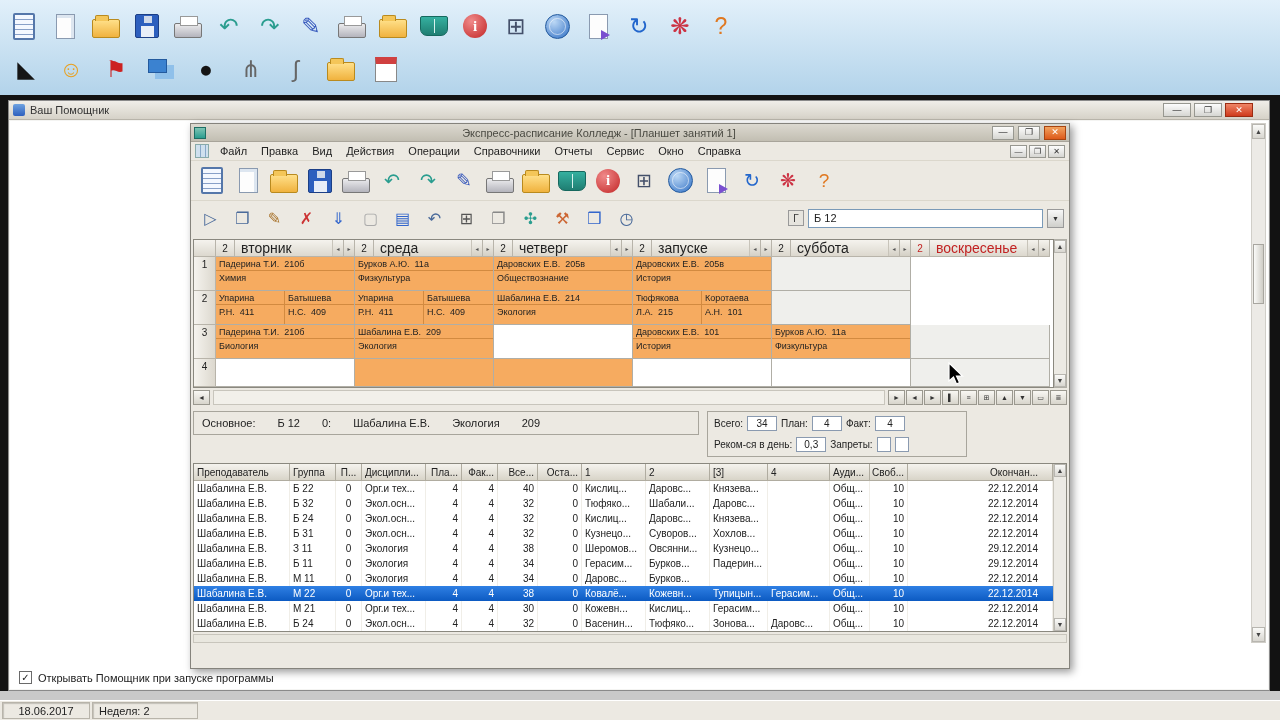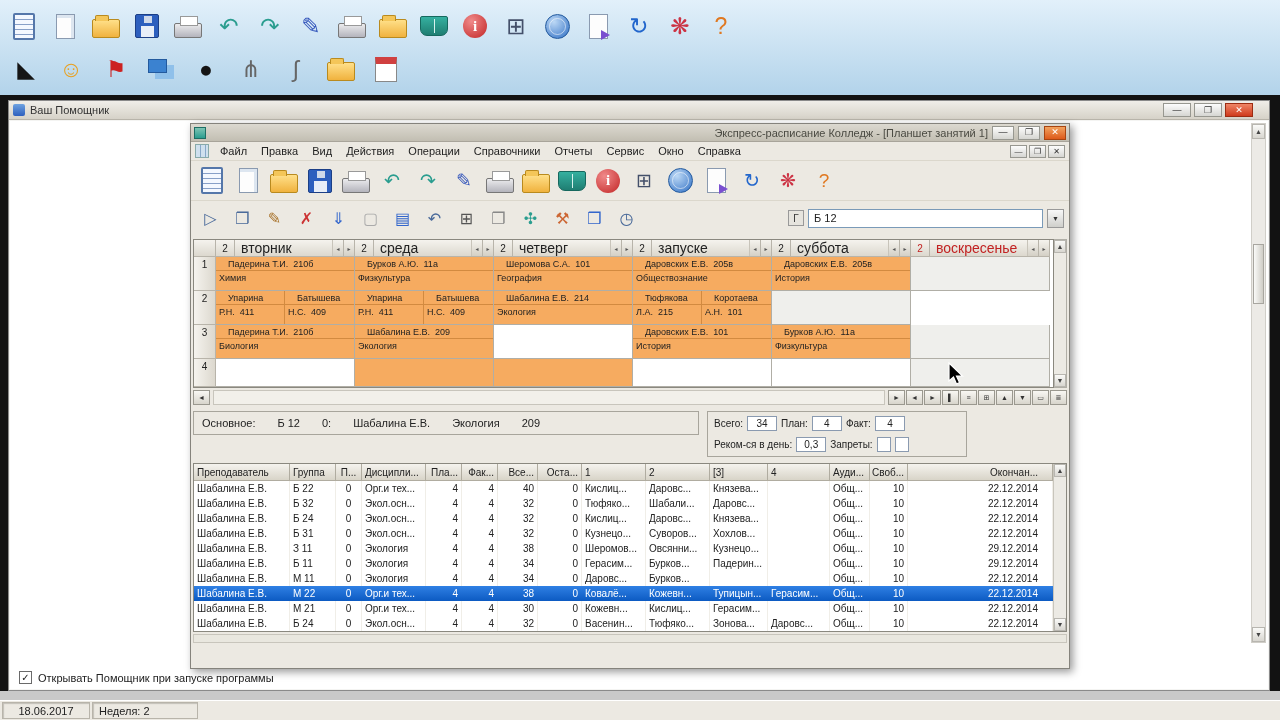--- a/index.html
+++ b/index.html
@@ -54,21 +54,21 @@
   .sarr.down{position:absolute;bottom:0;left:0;right:0}
   .sthumb{position:absolute;top:120px;left:1px;width:11px;height:60px;background:linear-gradient(90deg,#fafaf8,#cfcdc6);border:1px solid #a8a6a0;cursor:grab}
   .chkrow{position:absolute;left:10px;bottom:6px;display:flex;align-items:center;gap:6px}
   .chk{width:13px;height:13px;border:1px solid #6a6a6a;background:#fff;display:flex;align-items:center;justify-content:center;font-size:10px;color:#222;cursor:pointer}
   .chk::after{content:"✓"}
 
   
   .appwin{position:absolute;left:190px;top:123px;width:880px;height:546px;background:#ece9e2;border:1px solid #85837c;box-shadow:3px 3px 8px rgba(0,0,0,.4)}
   .app-title{height:18px;background:linear-gradient(#dcd9d0,#c2beb2);display:flex;align-items:center;gap:4px;padding:0 3px;border-bottom:1px solid #a8a49a}
   .aicon{width:12px;height:12px;background:linear-gradient(#7ec4b4,#2a9d8f);border:1px solid #1d6e64}
-  .app-title .ttl{flex:1;text-align:right;color:#4a4a42}
+  .app-title .ttl{flex:1;text-align:center;color:#4a4a42}
   .abtn{width:22px;height:14px;border:1px solid #979790;background:linear-gradient(#fcfcfc,#d6d6d2);display:flex;align-items:center;justify-content:center;font-size:9px;line-height:1;cursor:pointer;color:#333}
   .abtn.close{background:linear-gradient(#f2a25e,#dd5a1a);border-color:#a84410;color:#fff}
   .menubar{height:19px;display:flex;align-items:center;gap:1px;padding:0 4px;background:#ece9e2;border-bottom:1px solid #dbd7cc}
   .menu-grid{width:14px;height:14px;margin-right:3px;border:1px solid #8aa;background:repeating-linear-gradient(90deg,#cfe0ee 0 4px,#88a8c8 4px 5px)}
   .mitem{padding:2px 7px;cursor:pointer;color:#222}
   .mdibtns{margin-left:auto;display:flex;gap:2px}
   .mdibtn{width:17px;height:13px;border:1px solid #979790;background:linear-gradient(#fcfcfc,#d6d6d2);display:flex;align-items:center;justify-content:center;font-size:8px;cursor:pointer;color:#333}
   .toolbar1{height:40px;display:flex;align-items:center;gap:4px;padding:0 5px;background:#ece9e2;border-bottom:1px solid #dbd7cc}
   .toolbar2{height:34px;display:flex;align-items:center;gap:3px;padding:0 5px;background:#ece9e2}
   .combo{margin-left:auto;display:flex;align-items:center;gap:4px;width:276px}
@@ -85,21 +85,21 @@
   .dh-num{width:19px;border-right:1px solid #b8b4aa;background:linear-gradient(#f5f3ee,#dcd8ce);display:flex;align-items:center;justify-content:center;font-size:10px;cursor:pointer}
   .dh-name{flex:1;background:linear-gradient(#f5f3ee,#dcd8ce);display:flex;align-items:center;padding-left:6px;font-size:14px;border-right:1px solid #c8c4ba;cursor:pointer}
   .dh-btn{width:11px;background:linear-gradient(#f5f3ee,#d4d0c6);border-right:1px solid #b8b4aa;display:flex;align-items:center;justify-content:center;font-size:6px;color:#555;cursor:pointer}
   .sday.holiday .dh-num,.sday.holiday .dh-name{color:#c22222}
   .srow{display:flex;height:34px}
   .srow.last{height:28px}
   .rnum{width:22px;background:linear-gradient(90deg,#f5f3ee,#dcd8ce);border-right:1px solid #b8b4aa;border-bottom:1px solid #b8b4aa;display:flex;justify-content:center;align-items:flex-start;padding-top:2px;font-size:10px}
   .scell{width:139px;border-right:1px solid #b0aea6;border-bottom:1px solid #b0aea6;font-size:9px;overflow:hidden;cursor:pointer;background:#fff}
   .scell.orange{background:#f6ab60}
   .scell.gray{background:#efefec}
-  .l1{border-bottom:1px solid #d28a40;padding:2px 12px 1px;white-space:pre;overflow:hidden}
+  .l1{border-bottom:1px solid #d28a40;padding:2px 3px 1px;white-space:pre;overflow:hidden}
   .l2{padding:2px 3px;white-space:pre;overflow:hidden}
   .dcell{display:flex;height:100%}
   .dhalf{width:50%;overflow:hidden}
   .dhalf:first-child{border-right:1px solid #d28a40}
   .gvscroll{width:13px;border:1px solid #b0aea6;border-left:none;background:#eceae4;display:flex;flex-direction:column;justify-content:space-between}
   .gvscroll .sarr{height:13px;border:1px solid #b8b6b0}
 
   
   .navstrip{display:flex;align-items:center;height:17px;margin:1px 2px 0 2px;gap:1px}
   .nbtn{width:17px;height:15px;border:1px solid #9a988f;background:linear-gradient(#f8f7f3,#d8d5cc);display:flex;align-items:center;justify-content:center;font-size:7px;color:#333;cursor:pointer}
@@ -367,24 +367,20 @@
       <div id="schedbody">
           <div class="srow">
             <div class="rnum">1</div>
             <div class="scell orange">
               <div class="l1">Падерина Т.И.  210б</div>
               <div class="l2">Химия</div>
             </div>
             <div class="scell orange">
               <div class="l1">Бурков А.Ю.  11а</div>
               <div class="l2">Физкультура</div>
-            </div>
-            <div class="scell orange">
-              <div class="l1">Шеромова С.А.  101</div>
-              <div class="l2">География</div>
             </div>
             <div class="scell orange">
               <div class="l1">Даровских Е.В.  205в</div>
               <div class="l2">Обществознание</div>
             </div>
             <div class="scell orange">
               <div class="l1">Даровских Е.В.  205в</div>
               <div class="l2">История</div>
             </div>
             <div class="scell gray"></div>

